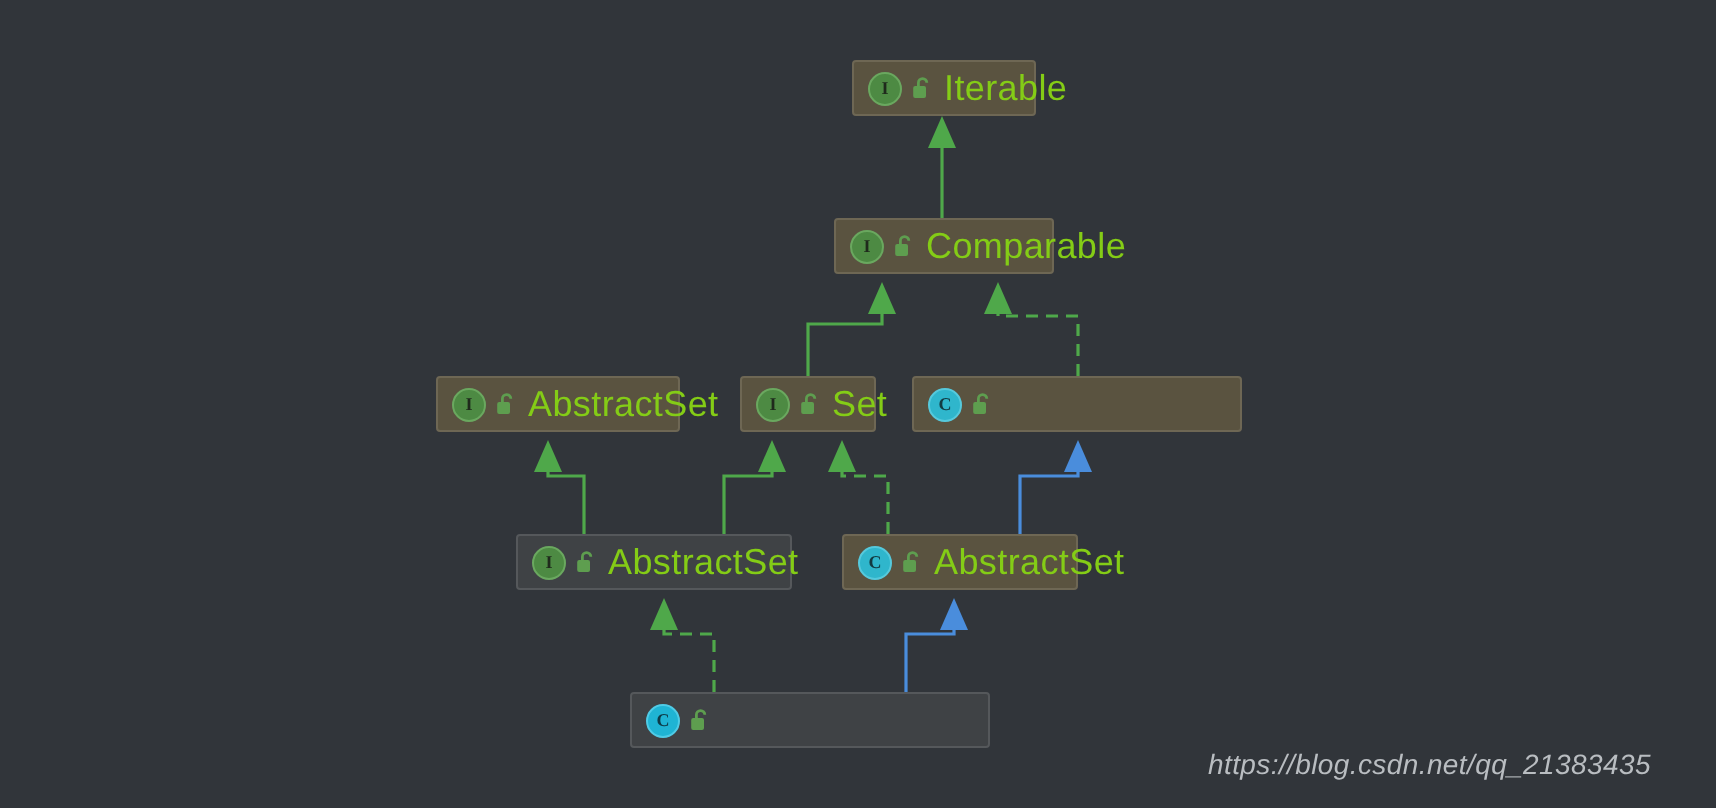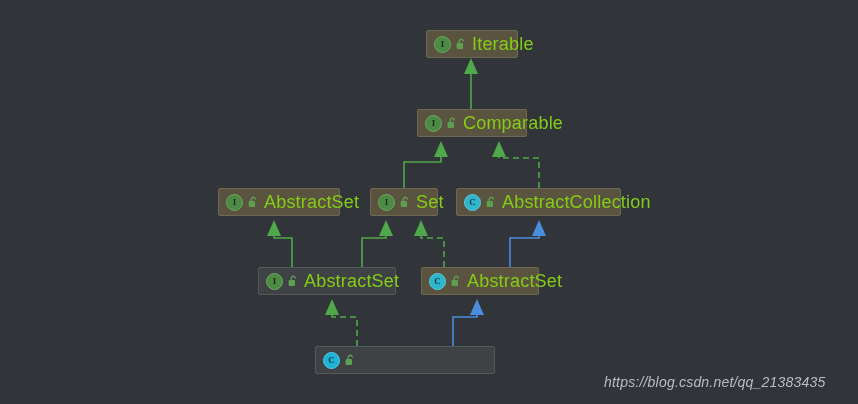--- a/index.html
+++ b/index.html
@@ -125,21 +125,20 @@
         <span class="node-label">Set</span>
       </div>
       <div class="node hl" style="left: 456px; top: 188px; width: 165px;">
         <span class="kind-icon cls">C</span>
         <span class="lock-icon">
           <svg width="11" height="12" viewBox="0 0 11 12">
             <path d="M3.2 5.2 V3.4 a2.1 2.1 0 0 1 4.2 0" fill="none" stroke="#5e9e4f" stroke-width="1.4"></path>
             <rect x="0.6" y="5" width="6.4" height="6" rx="1" fill="#5e9e4f"></rect>
           </svg>
         </span>
-        <span class="node-label">AbstractCollection</span>
       </div>
       <div class="node dim" style="left: 258px; top: 267px; width: 138px;">
         <span class="kind-icon iface">I</span>
         <span class="lock-icon">
           <svg width="11" height="12" viewBox="0 0 11 12">
             <path d="M3.2 5.2 V3.4 a2.1 2.1 0 0 1 4.2 0" fill="none" stroke="#5e9e4f" stroke-width="1.4"></path>
             <rect x="0.6" y="5" width="6.4" height="6" rx="1" fill="#5e9e4f"></rect>
           </svg>
         </span>
         <span class="node-label">AbstractSet</span>

